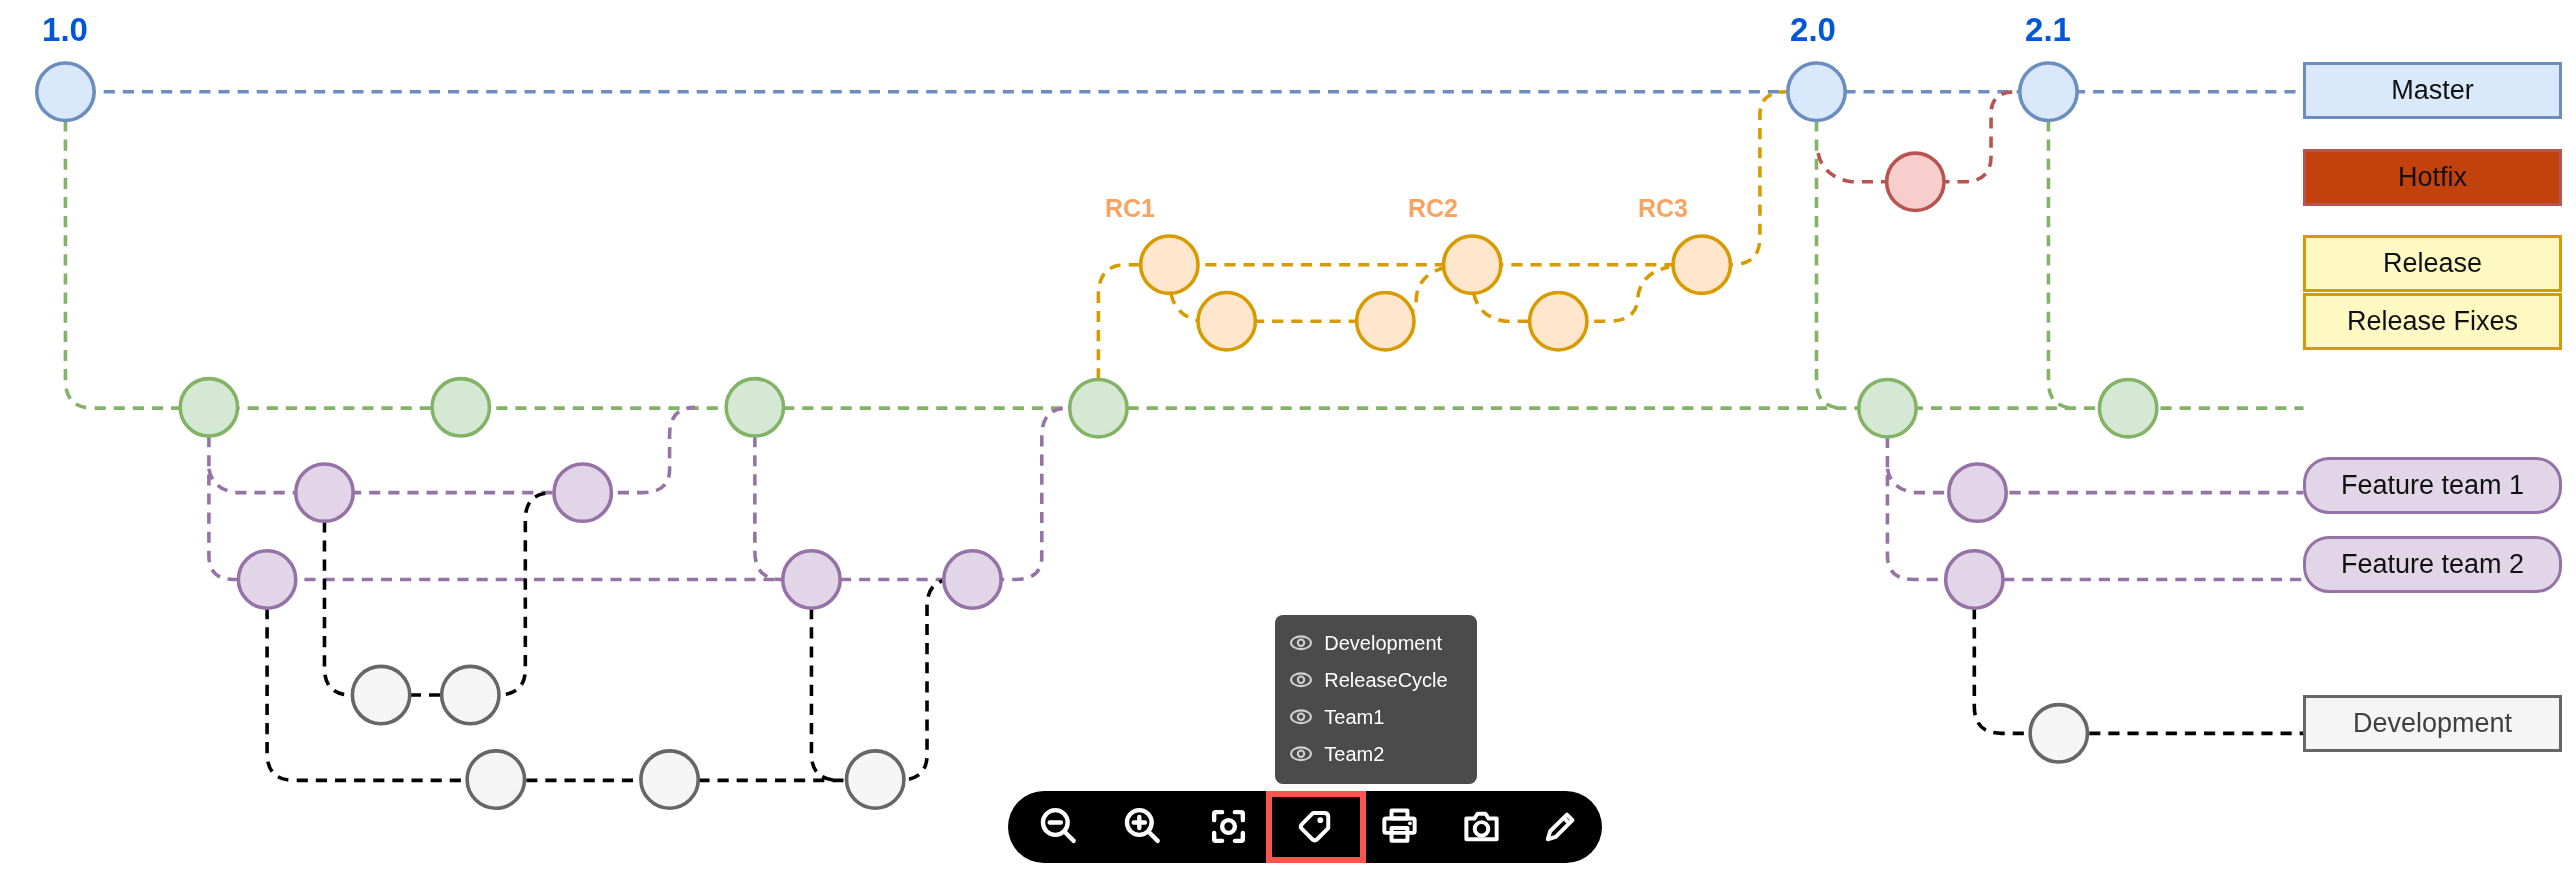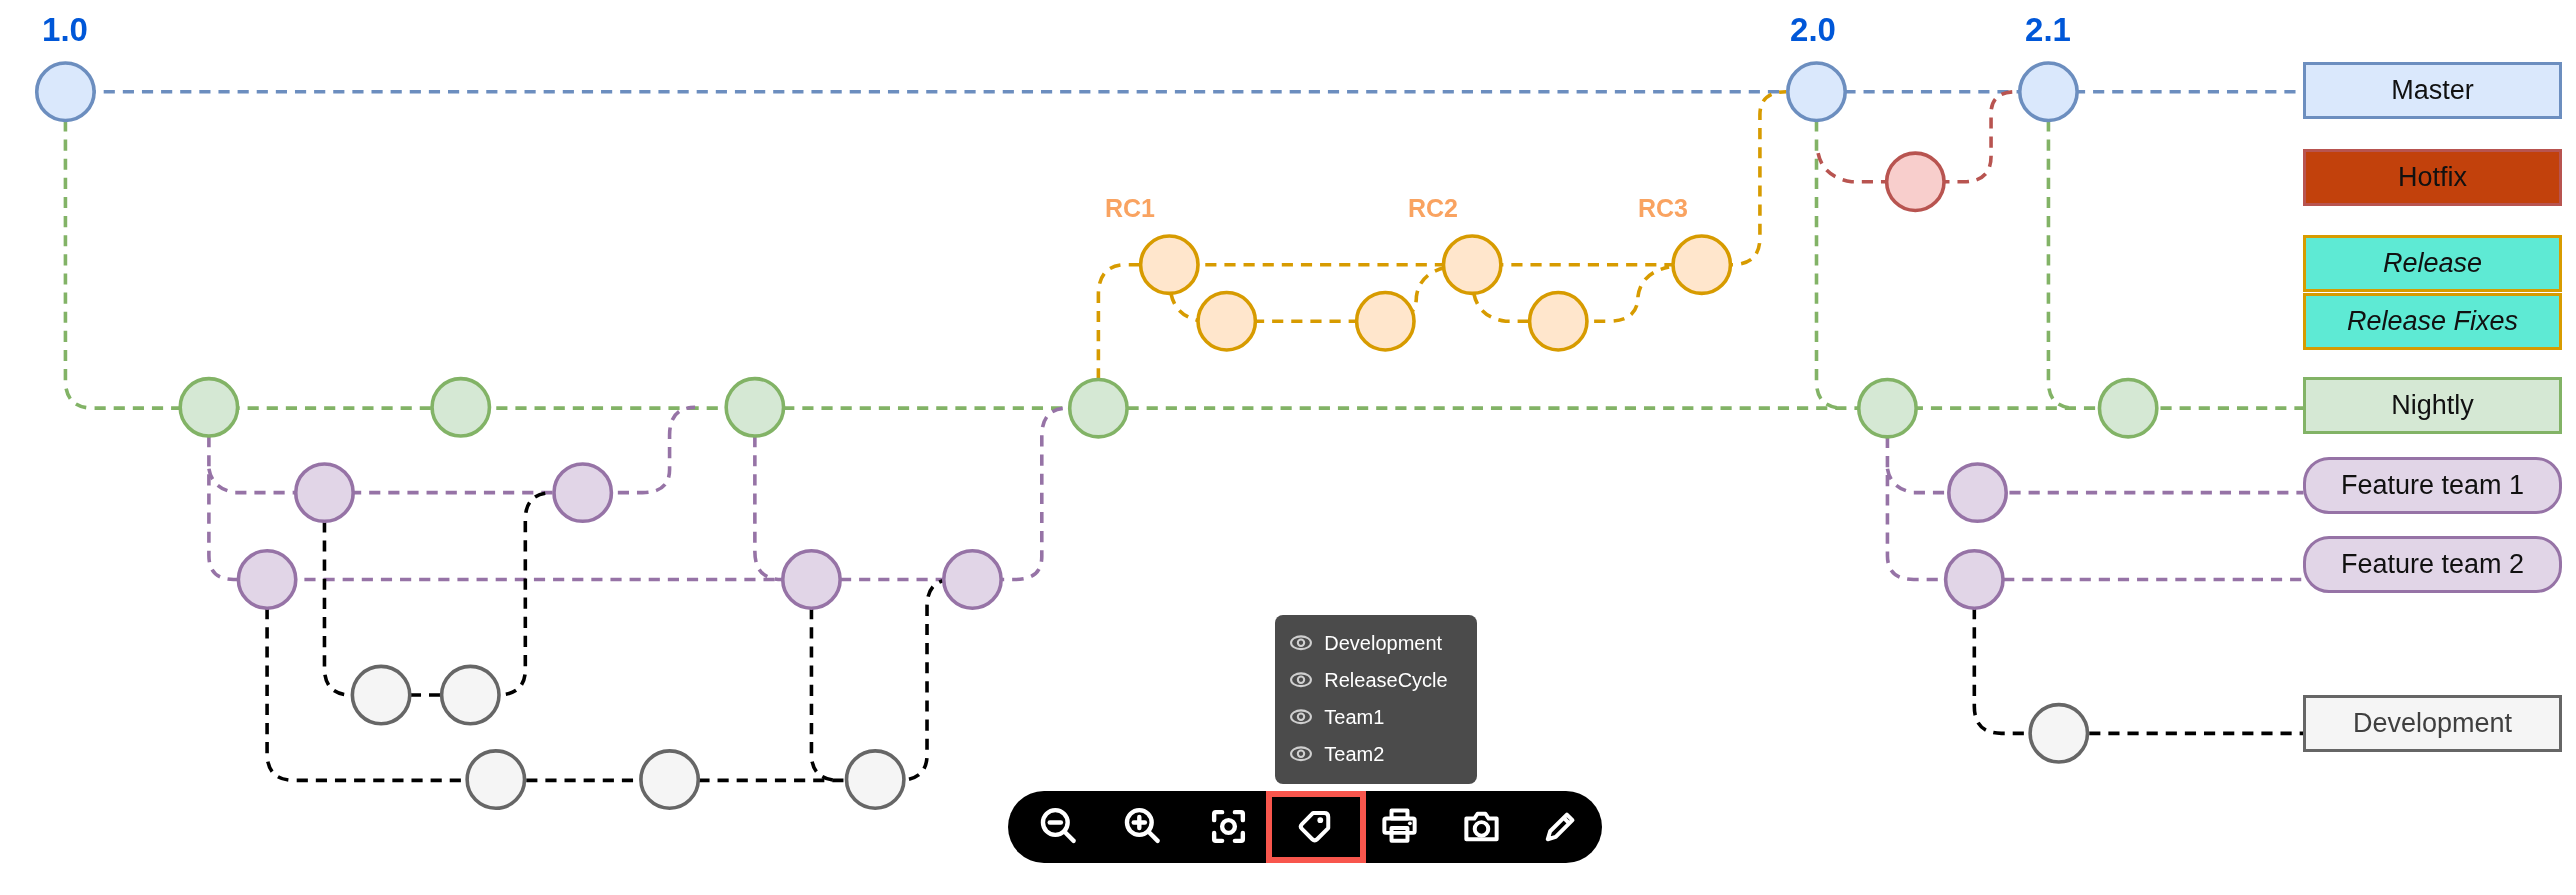--- a/index.html
+++ b/index.html
@@ -10,21 +10,21 @@
   .vtag{position:absolute;width:128px;margin-left:-64px;text-align:center;
         font-size:33px;font-weight:bold;color:#0057d8;top:11px;}
   .rctag{position:absolute;width:128px;margin-left:-64px;text-align:left;
          font-size:25px;font-weight:bold;color:#f9a361;top:194px;}
 
   .blabel{position:absolute;left:2283px;width:259px;height:57px;box-sizing:border-box;
           border:3.2px solid #000;display:flex;align-items:center;justify-content:center;
           font-size:27px;color:#111;}
   .c-blue{background:#dae8fc;border-color:#6c8ebf;}
   .c-red{background:#c2410c;border-color:#b85450;}
-  .c-orange{background:#5eead4;border-color:#d79b00;font-style:italic;}
+  .c-orange{background:#fef9c3;border-color:#d79b00;}
   .c-green{background:#d5e8d4;border-color:#82b366;}
   .c-purple{background:#e1d5e7;border-color:#9673a6;border-radius:26px;}
   .c-gray{background:#f5f5f5;border-color:#666666;color:#404040;}
 
   #layers-panel{position:absolute;left:1255px;top:615px;width:202px;height:169px;
         background:#4b4b4b;border-radius:8px;box-sizing:border-box;padding:9.6px 0 0 14.3px;}
   .layer-row{display:flex;align-items:center;height:37px;cursor:pointer;}
   .layer-row svg{flex:0 0 auto;margin-right:11px;}
   .layer-name{color:#fff;font-size:20px;}
 
@@ -93,21 +93,20 @@
   <div class="vtag" style="left:2028px">2.1</div>
 
   <div class="rctag" style="left:1149px">RC1</div>
   <div class="rctag" style="left:1452px">RC2</div>
   <div class="rctag" style="left:1682px">RC3</div>
 
   <div class="blabel c-blue" style="top:62px">Master</div>
   <div class="blabel c-red" style="top:149px">Hotfix</div>
   <div class="blabel c-orange" style="top:235px">Release</div>
   <div class="blabel c-orange" style="top:293px">Release Fixes</div>
-  <div class="blabel c-green" style="top:377px">Nightly</div>
   <div class="blabel c-purple" style="top:457px">Feature team 1</div>
   <div class="blabel c-purple" style="top:536px">Feature team 2</div>
   <div class="blabel c-gray" style="top:695px">Development</div>
 
   <div id="layers-panel">
     <div class="layer-row">
       <svg width="24" height="17.5" viewBox="0 0 30 22">
           <ellipse cx="15" cy="11" rx="12.5" ry="8" fill="none" stroke="#cfcfcf" stroke-width="2.6"></ellipse>
           <circle cx="15" cy="11" r="4" fill="none" stroke="#cfcfcf" stroke-width="2.6"></circle>
         </svg>

